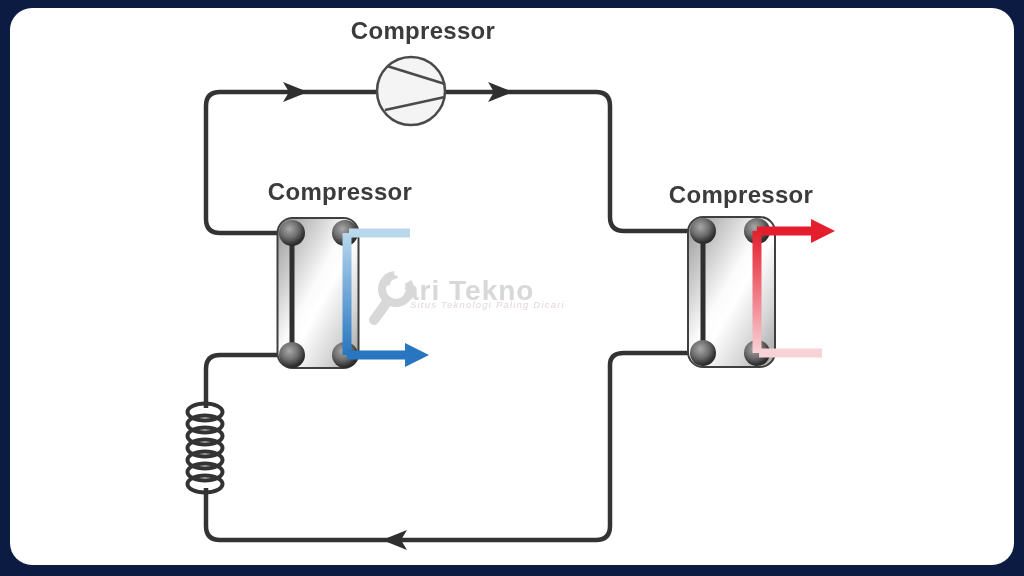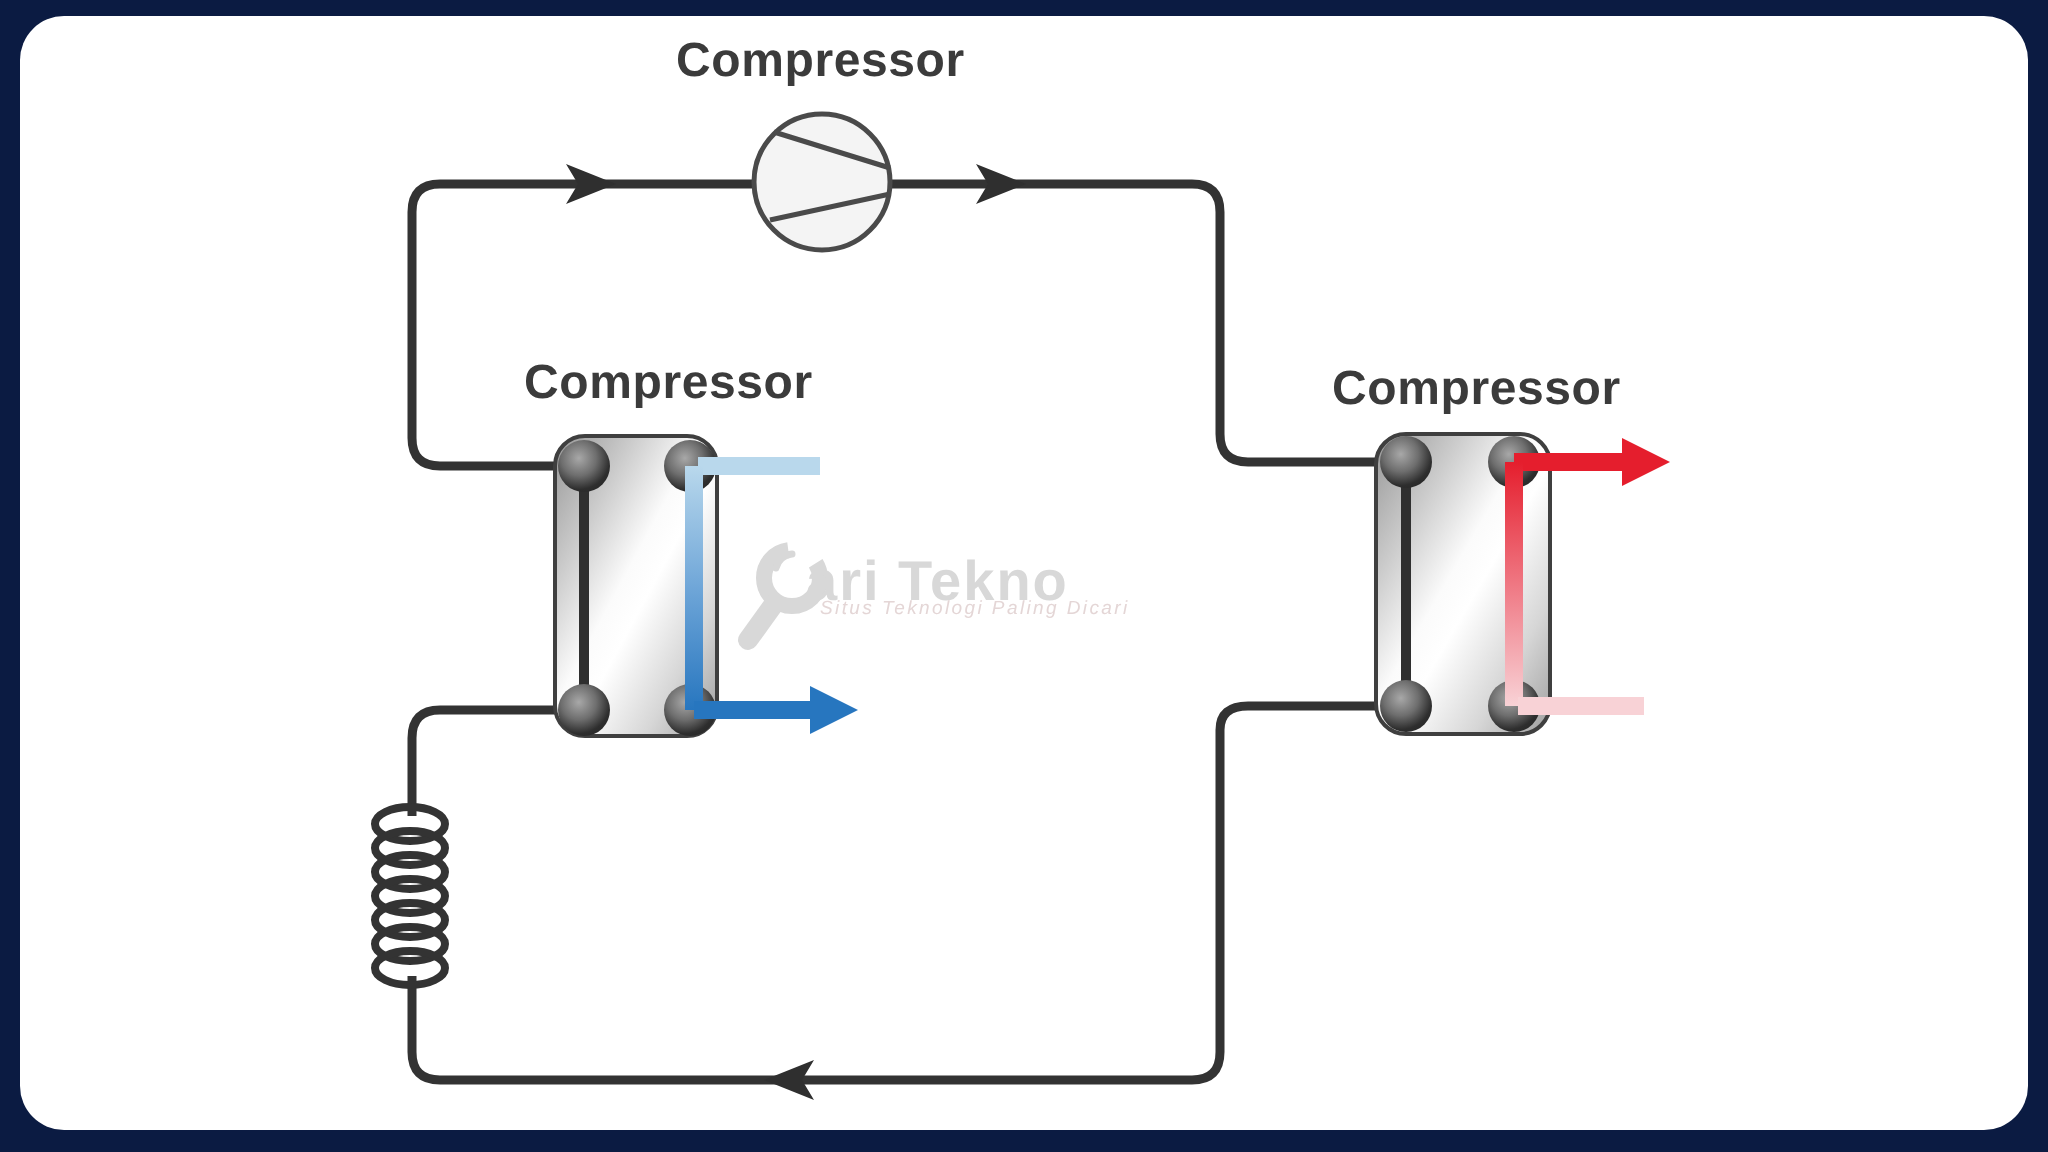--- a/index.html
+++ b/index.html
@@ -22,21 +22,21 @@
   }
   .stage{position:relative;width:1024px;height:576px;}
   .panel{
     position:absolute;left:10px;top:8px;width:1004px;height:557px;
     background:var(--panel);border-radius:22px;
   }
   svg.diagram{position:absolute;left:0;top:0;}
   .comp-label{
     position:absolute;color:var(--ink);
     font-weight:800;font-size:24px;letter-spacing:.3px;
-    text-align:left;white-space:nowrap;
+    text-align:center;white-space:nowrap;
   }
   .label-compressor{left:338px;top:17px;width:170px;}
   .label-evaporator{left:262px;top:178px;width:156px;}
   .label-condenser{left:666px;top:181px;width:150px;}
   .wm-brand{
     position:absolute;left:403px;top:275px;
     color:var(--wm);font-weight:800;font-size:28px;letter-spacing:1px;
     white-space:nowrap;
   }
   .wm-tagline{

